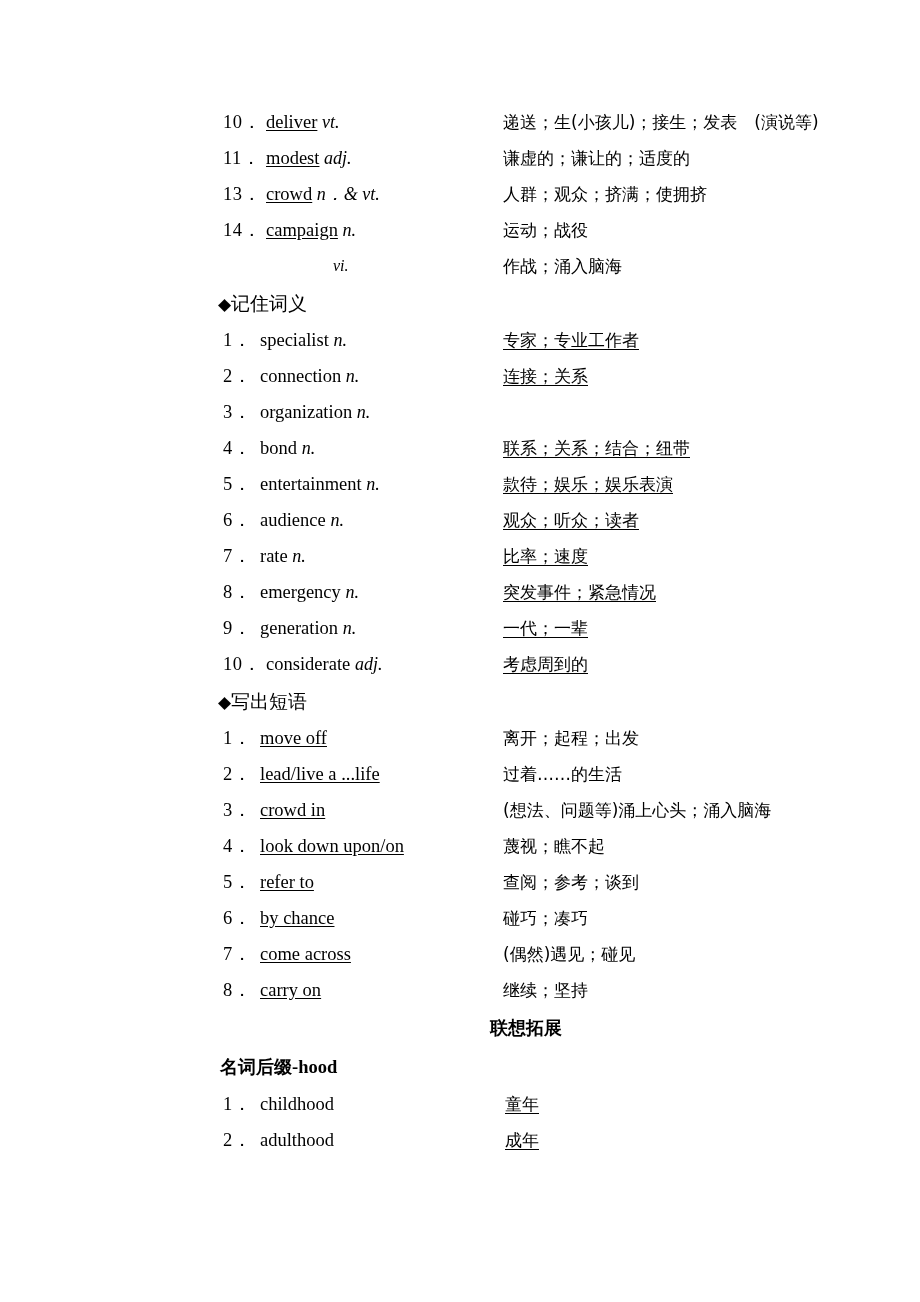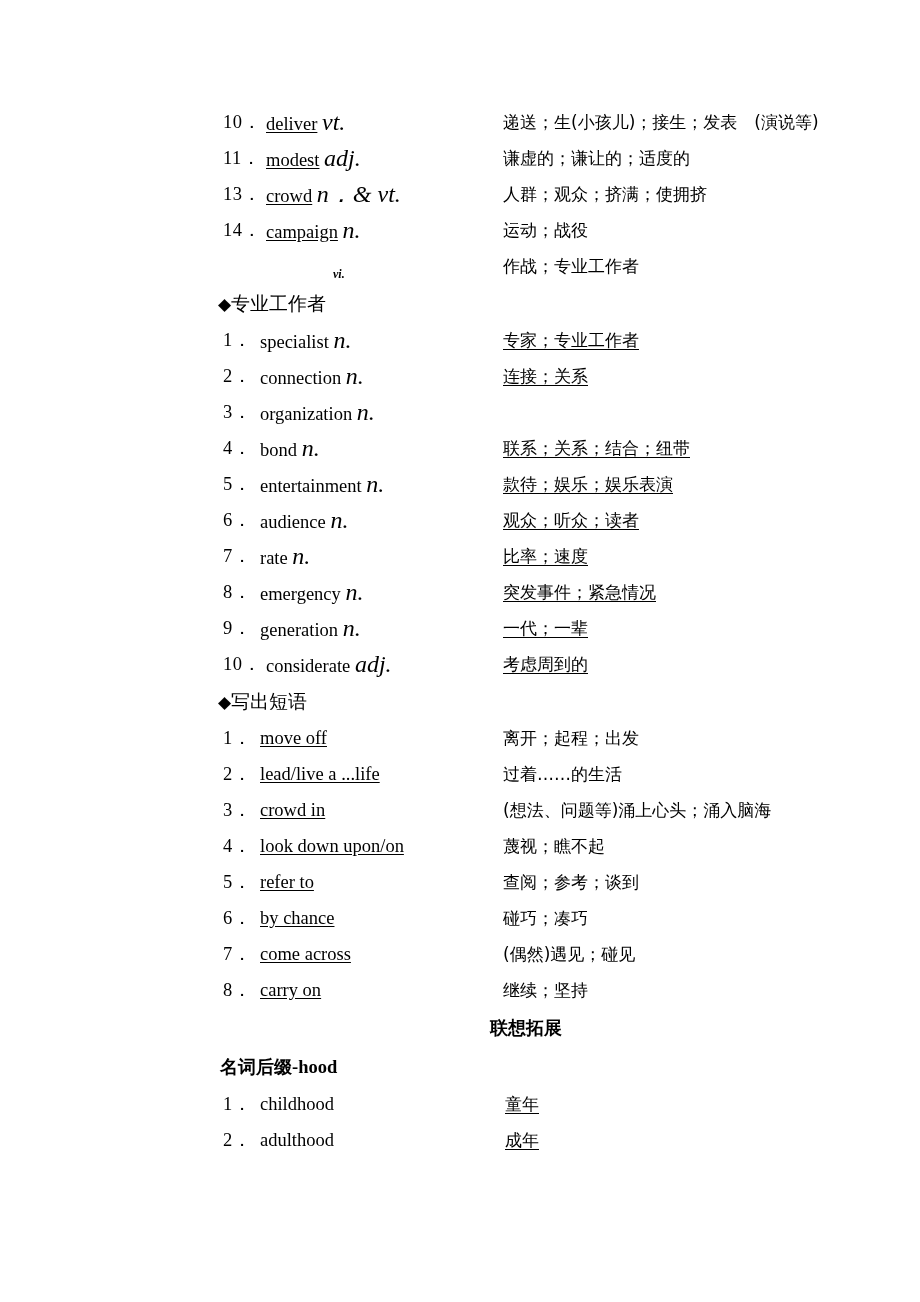--- a/index.html
+++ b/index.html
@@ -40,42 +40,41 @@
   .term {
     position: absolute;
     left: 212px;
     top: 0;
     font-size: 18.5px;
   }
   .term.wide { left: 218px; }
   .u { text-decoration: underline; text-underline-offset: 2px; }
   .pos {
     font-style: italic;
-    font-size: 24px;
+    font-size: 18px;
   }
   .meaning {
     position: absolute;
     left: 455px;
     top: 0;
     font-size: 18.5px;
     font-family: "DejaVu Sans", "Liberation Sans", sans-serif;
     font-size: 17px;
   }
   .meaning.u {
     text-decoration: underline;
     text-underline-offset: 3px;
   }
   
   .sub-pos {
     position: absolute;
     left: 285px;
-    top: 8px;
+    top: 0;
     font-style: italic;
-    font-size: 12px;
-    font-weight: bold;
+    font-size: 16px;
   }
   
   .section-head {
     position: relative;
     height: 38px;
     line-height: 38px;
     white-space: nowrap;
   }
   .section-head .inner {
     position: absolute;
@@ -148,29 +147,29 @@
     </div>
 
     <div class="row">
       <span class="num">14．</span>
       <span class="term wide"><span class="u">campaign</span> <span class="pos">n.</span></span>
       <span class="meaning">运动；战役</span>
     </div>
 
     <div class="row">
       <span class="sub-pos">vi.</span>
-      <span class="meaning">作战；专业工作者</span>
+      <span class="meaning">作战；涌入脑海</span>
     </div>
 
   </div>
 
   <div>
 
     <div class="section-head">
-      <span class="inner"><span class="diamond">◆</span><span>专业工作者</span></span>
+      <span class="inner"><span class="diamond">◆</span><span>记住词义</span></span>
     </div>
 
     <div class="row">
       <span class="num">1．</span>
       <span class="term"><span>specialist</span> <span class="pos">n.</span></span>
       <span class="meaning u">专家；专业工作者</span>
     </div>
 
     <div class="row">
       <span class="num">2．</span>

